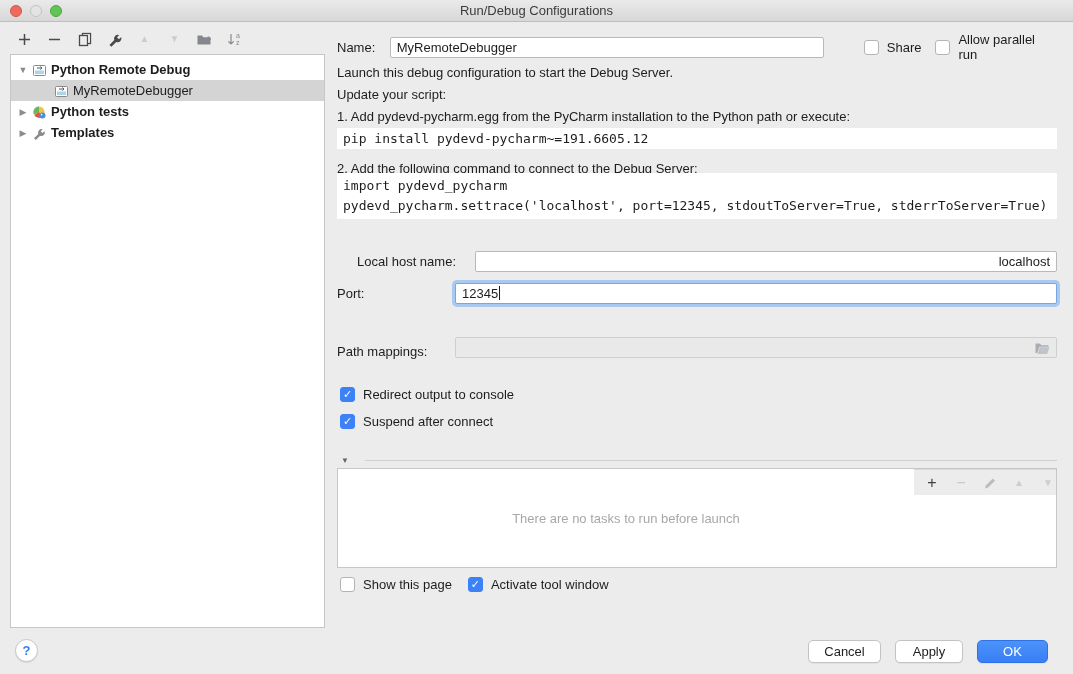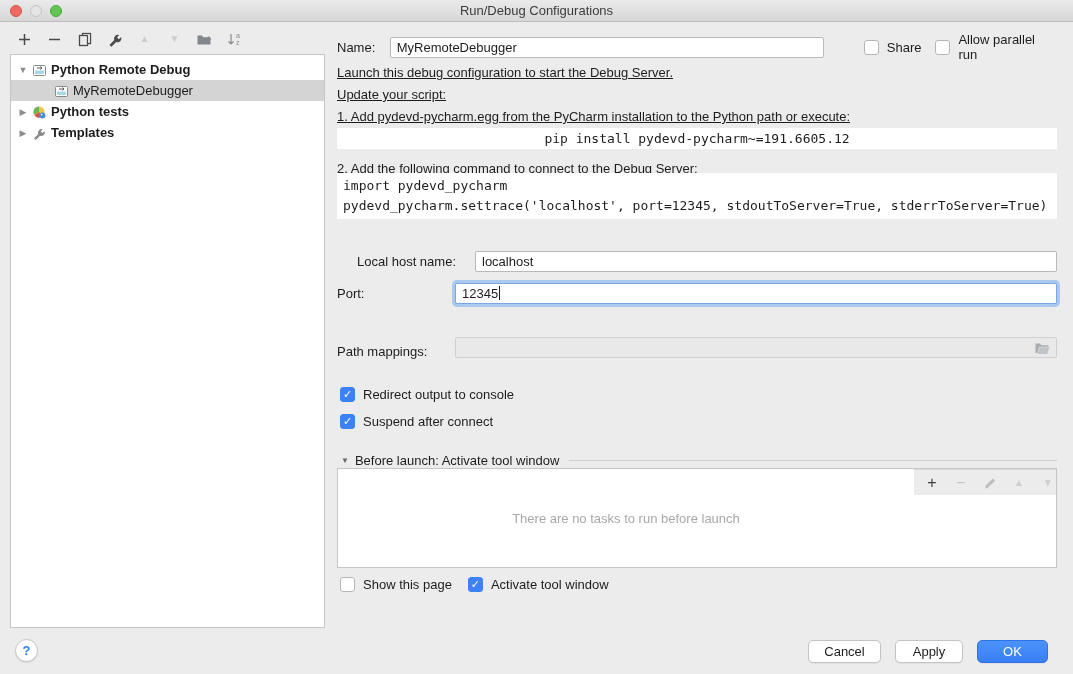--- a/index.html
+++ b/index.html
@@ -37,23 +37,23 @@
   .main-form { position:absolute; left:337px; top:0; width:720px; height:674px; }
   .abs { position:absolute; left:0; right:0; }
   .flexrow { display:flex; align-items:center; }
 
   .field { background:#fff; border:1px solid #b9b9b9; border-radius:2px; height:21px;
     line-height:19px; padding:0 6px; font-size:13px; color:#1d1d1f; overflow:hidden; white-space:nowrap; }
   .field.focused { border:1px solid #7ba7e0; box-shadow:0 0 0 3px #a9c9f1; }
   .field.disabled { background:#e9e9e9; border:1px solid #cfcfcf; position:relative; }
   .caret { display:inline-block; width:1px; height:14px; background:#1d1d1f; vertical-align:-2px; margin-left:1px; }
 
-  .p-line { height:18px; line-height:18px;text-decoration:underline; }
+  .p-line { height:18px; line-height:18px; }
   .codeline { background:#fff; font-family:"DejaVu Sans Mono","Liberation Mono",monospace; font-size:13px; }
-  .code1 { top:128px; height:21px; line-height:21px; padding:0 6px;text-align:center; }
+  .code1 { top:128px; height:21px; line-height:21px; padding:0 6px; }
   .code2 { top:173px; height:46px; line-height:20px; padding:3px 6px; }
 
   .cb { width:15px; height:15px; border-radius:3px; background:#fff; border:1px solid #b5b5b5;
     display:inline-flex; align-items:center; justify-content:center; flex:0 0 auto; }
   .cb.checked { background:#3c82f6; border:1px solid #3c82f6; }
   .cb .mark { color:#fff; font-size:11px; line-height:13px; }
   .cb-label { margin-left:8px; }
 
   .before-header { top:452px; display:flex; align-items:center; height:16px; }
   .before-header .tri3 { font-size:8px; color:#666; margin:0 6px 0 4px; }
@@ -201,21 +201,21 @@
     <div class="abs p-line" style="top:108px;">1. Add pydevd-pycharm.egg from the PyCharm installation to the Python path or execute:</div>
     <div class="abs codeline code1">pip install pydevd-pycharm~=191.6605.12</div>
     <div class="abs p-line" style="top:152px;margin-top:8px;">2. Add the following command to connect to the Debug Server:</div>
     <div class="abs codeline code2">
       <div>import pydevd_pycharm</div>
       <div>pydevd_pycharm.settrace('localhost', port=12345, stdoutToServer=True, stderrToServer=True)</div>
     </div>
 
     <div class="abs flexrow" style="top:251px;">
       <span style="width:118px;margin-left:20px;">Local host name:</span>
-      <div class="field" style="flex:1;">
+      <div class="field" style="flex:1;text-align:right;">
         <span>localhost</span>
       </div>
     </div>
 
     <div class="abs flexrow" style="top:283px;">
       <span style="width:118px;">Port:</span>
       <div class="field focused" style="flex:1;">
         <span>12345</span><span class="caret"></span>
       </div>
     </div>
@@ -241,21 +241,20 @@
     </div>
     <div class="abs flexrow" style="top:414px; left:3px;">
       <span class="cb checked">
           <span class="mark">✓</span>
         </span>
       <span class="cb-label">Suspend after connect</span>
     </div>
 
     <div class="abs before-header">
       <span class="tri3">▼</span>
-      <span>Before launch: Activate tool window</span>
       <span class="hr"></span>
     </div>
 
     <div class="abs tasks-box">
       <div class="tasks-empty">There are no tasks to run before launch</div>
       <div class="tasks-toolbar">
         <button class="tt-btn">
             <span class="sign">+</span>
           </button>
         <button class="tt-btn">

